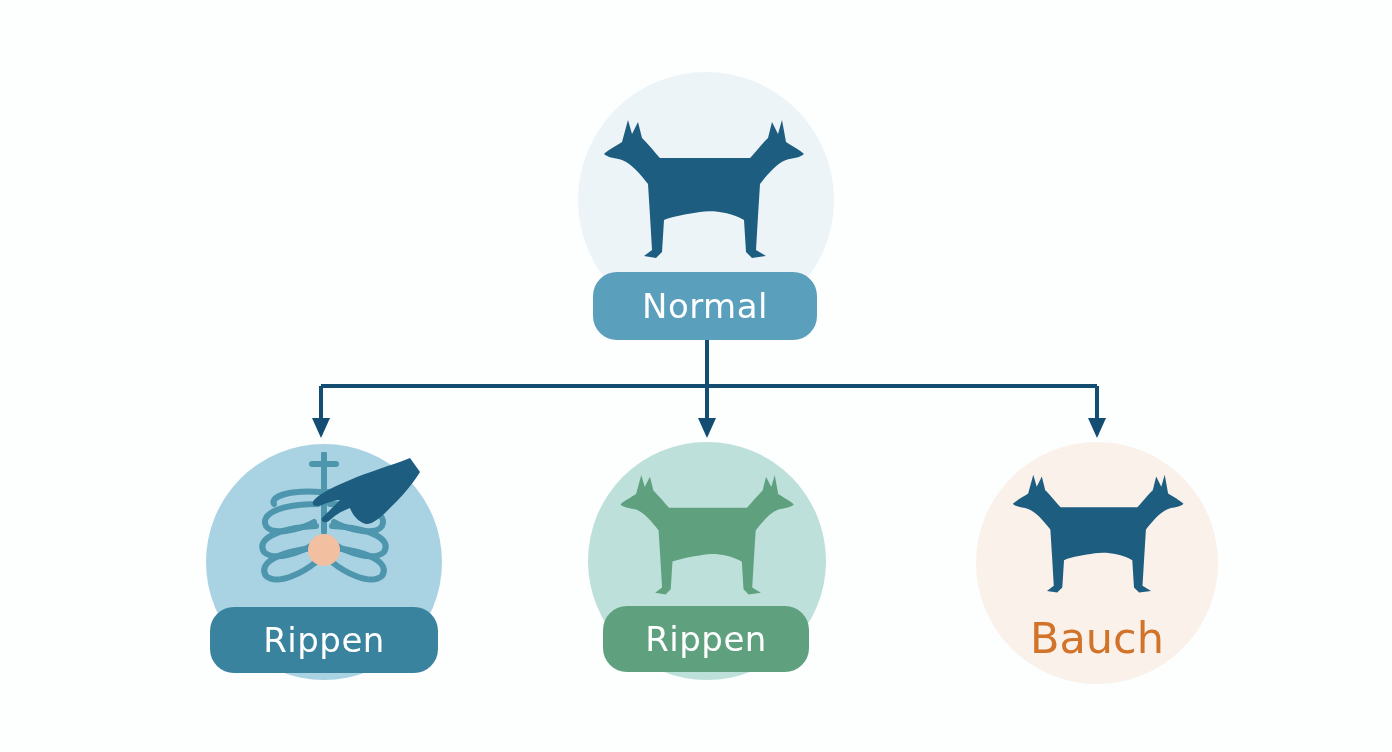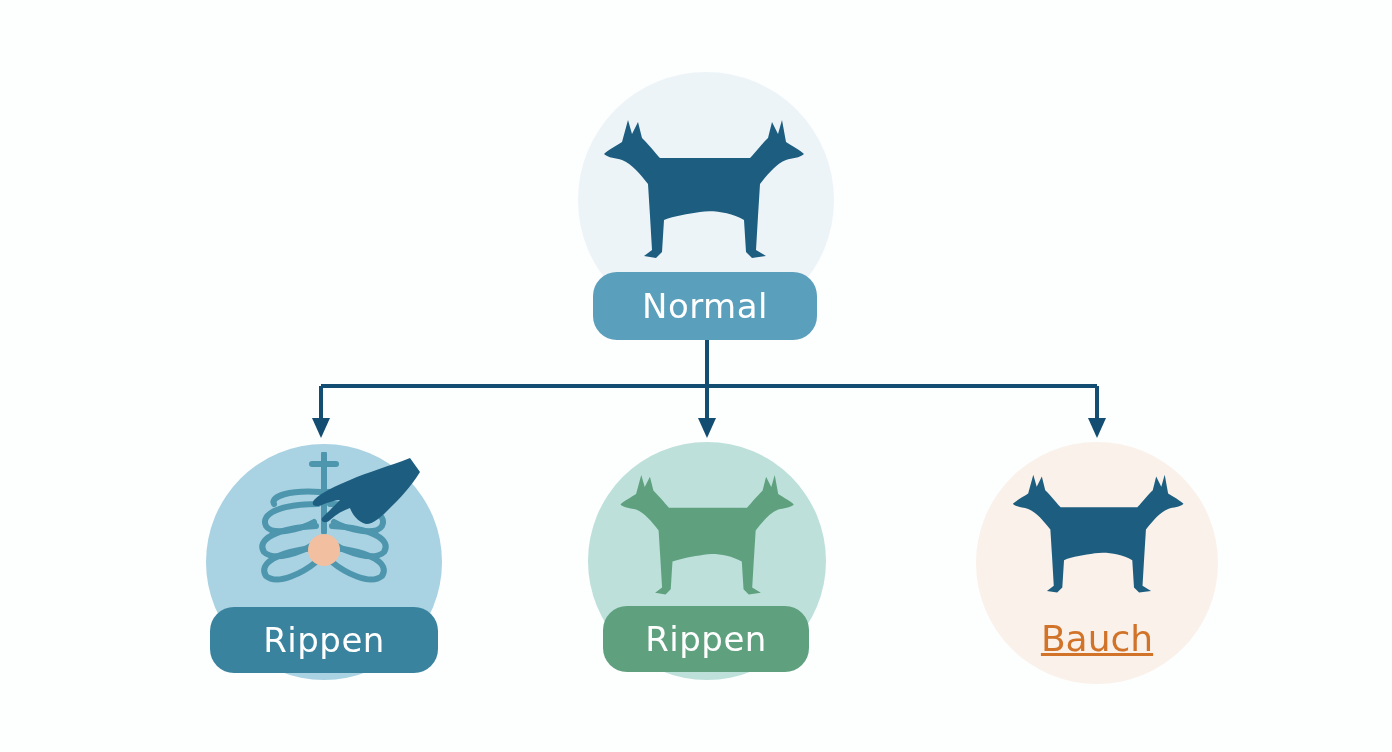--- a/index.html
+++ b/index.html
@@ -1,20 +1,20 @@
 <!DOCTYPE html>
 <html><head>
 <meta charset="utf-8">
 <style>
   html, body { margin:0; padding:0; }
   body { width:1392px; height:752px; background:#fdfefe; position:relative; overflow:hidden; font-family:"DejaVu Sans", sans-serif; }
   .node { position:absolute; }
   .circle { position:absolute; border-radius:50%; }
   .pill { position:absolute; border-radius:24px; color:#ffffff; font-size:34px; display:flex; align-items:center; justify-content:center; letter-spacing:0.5px; }
-  .plain-label { position:absolute; font-size:36px; display:flex; align-items:center; justify-content:center;text-decoration:underline; }
+  .plain-label { position:absolute; font-size:43px; display:flex; align-items:center; justify-content:center; }
   svg.connectors { position:absolute; left:0; top:0; }
   svg.icon { position:absolute; }
 </style>
 </head>
 <body>
 
 <svg class="connectors" width="1392" height="752">
   <defs>
     <marker id="arrow" markerWidth="10" markerHeight="10" refX="5" refY="5" orient="auto" markerUnits="userSpaceOnUse" viewBox="0 0 10 10">
     </marker>

